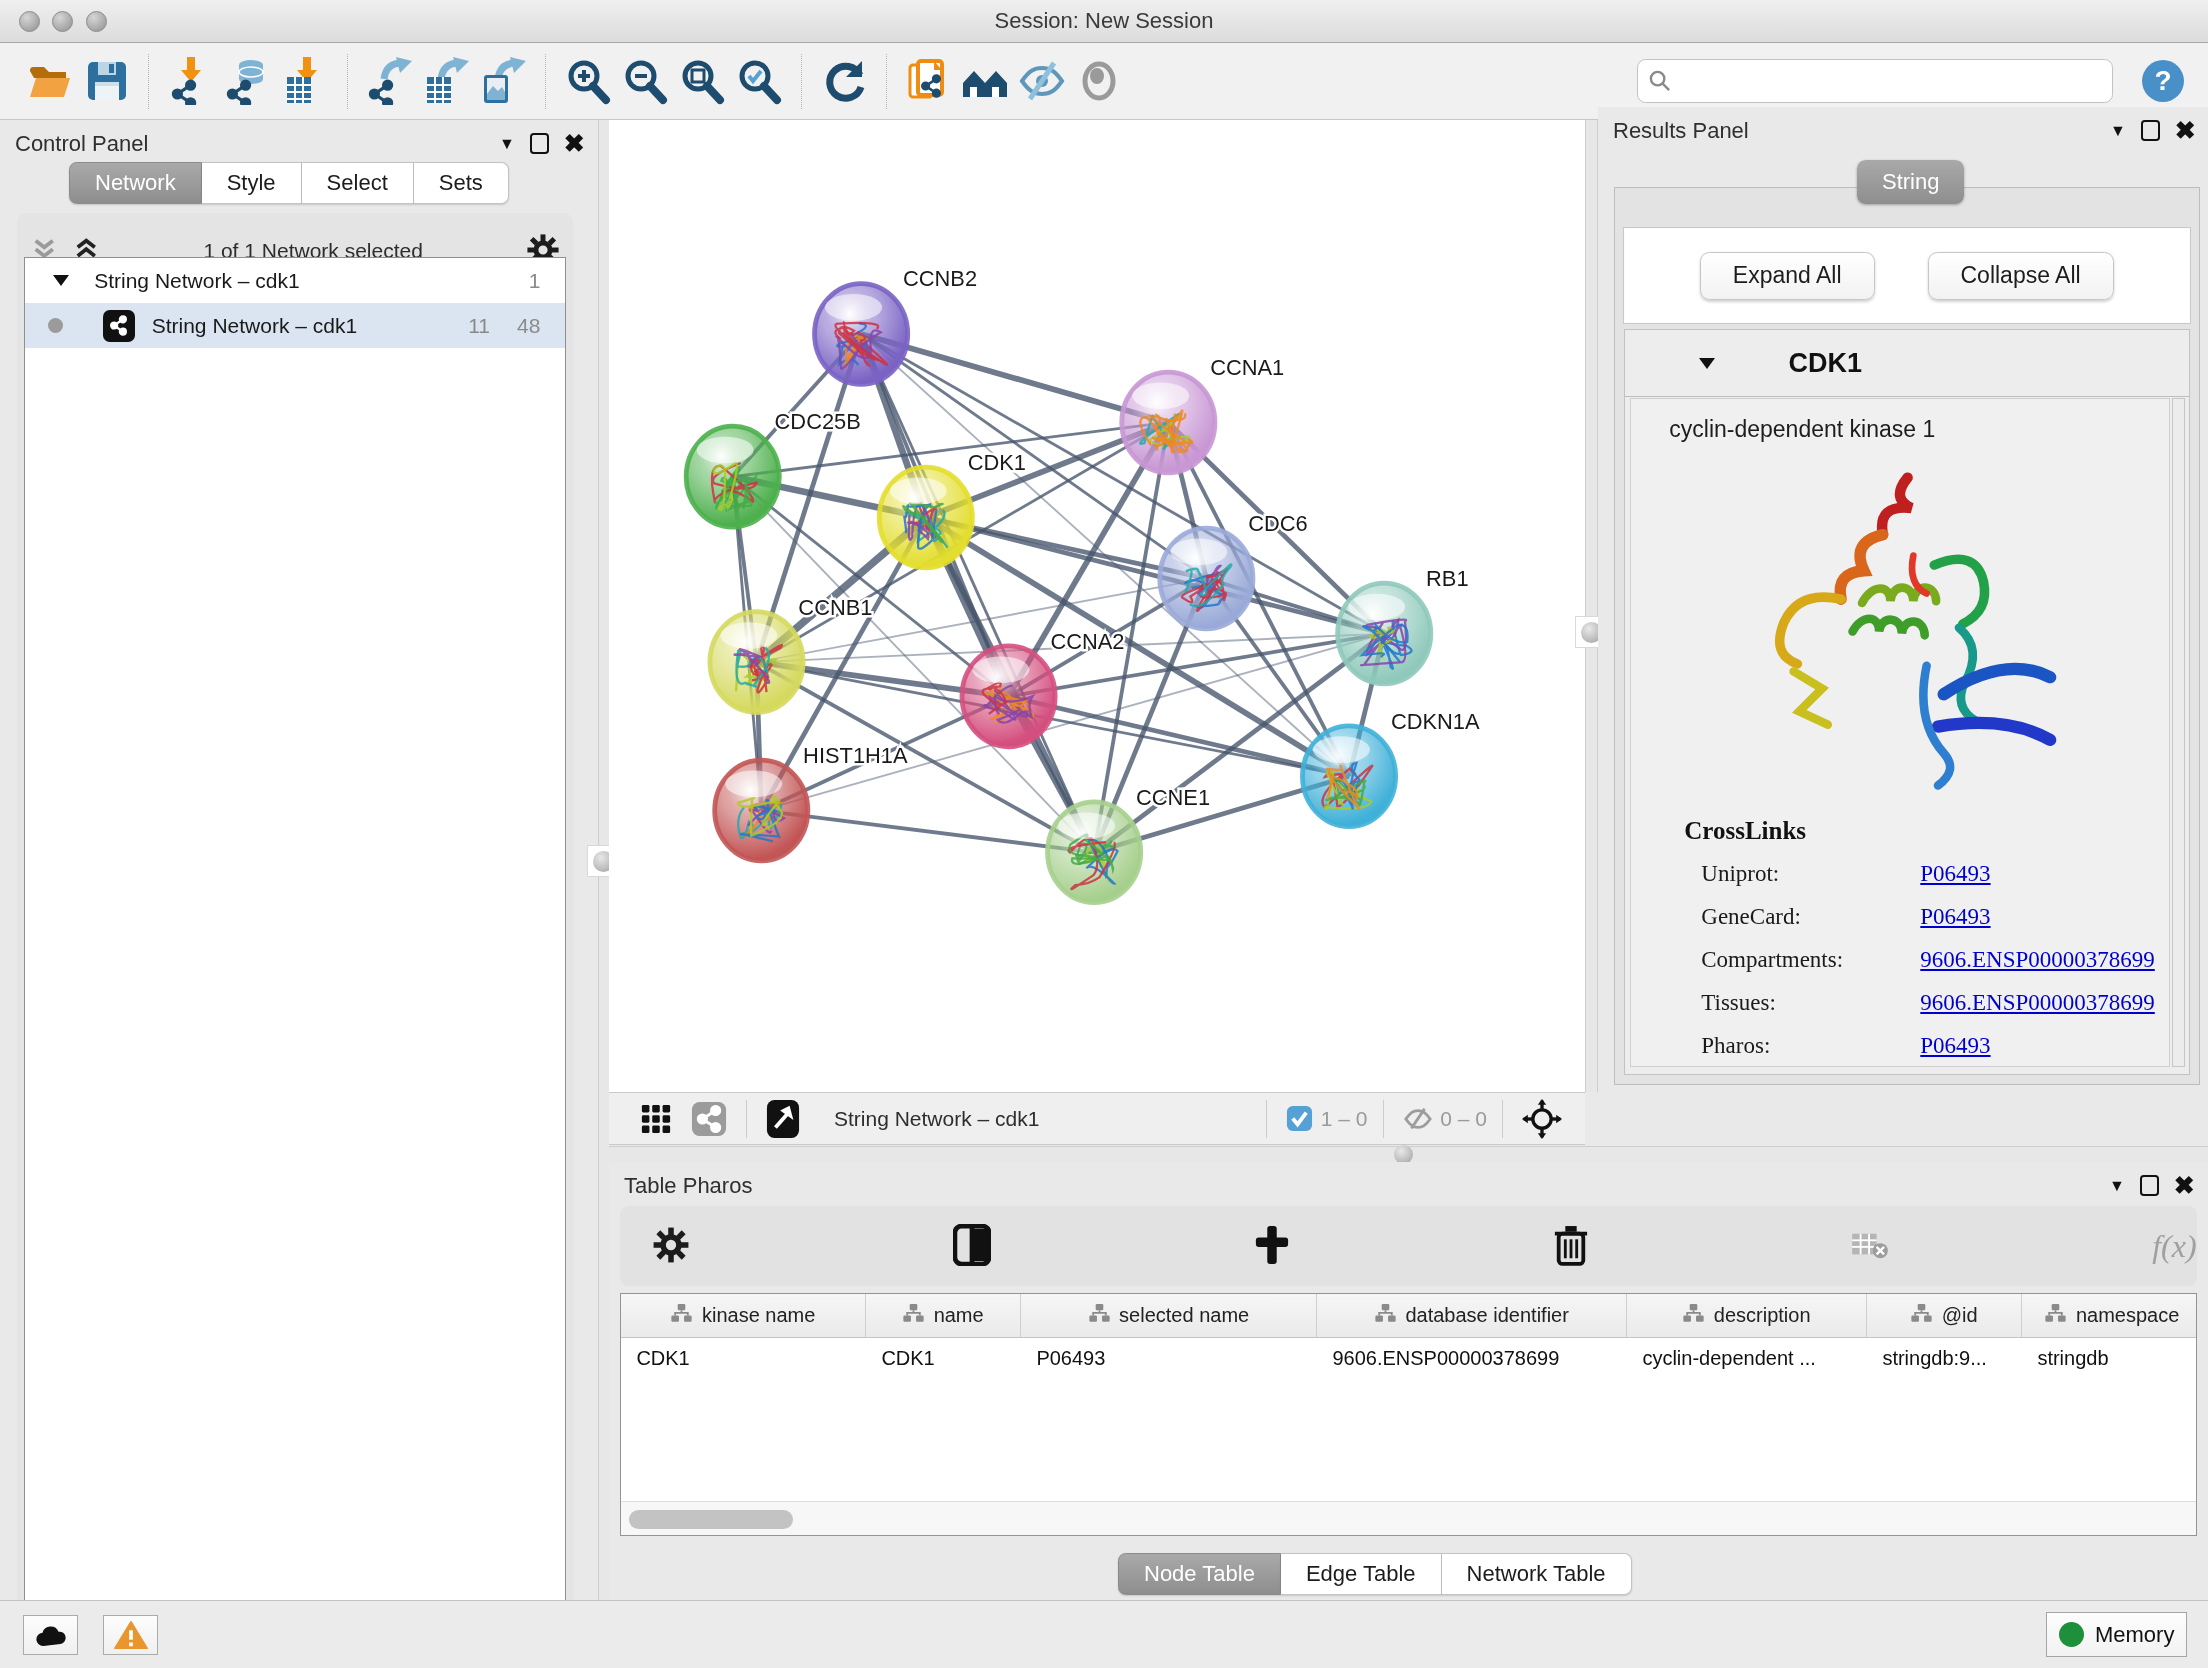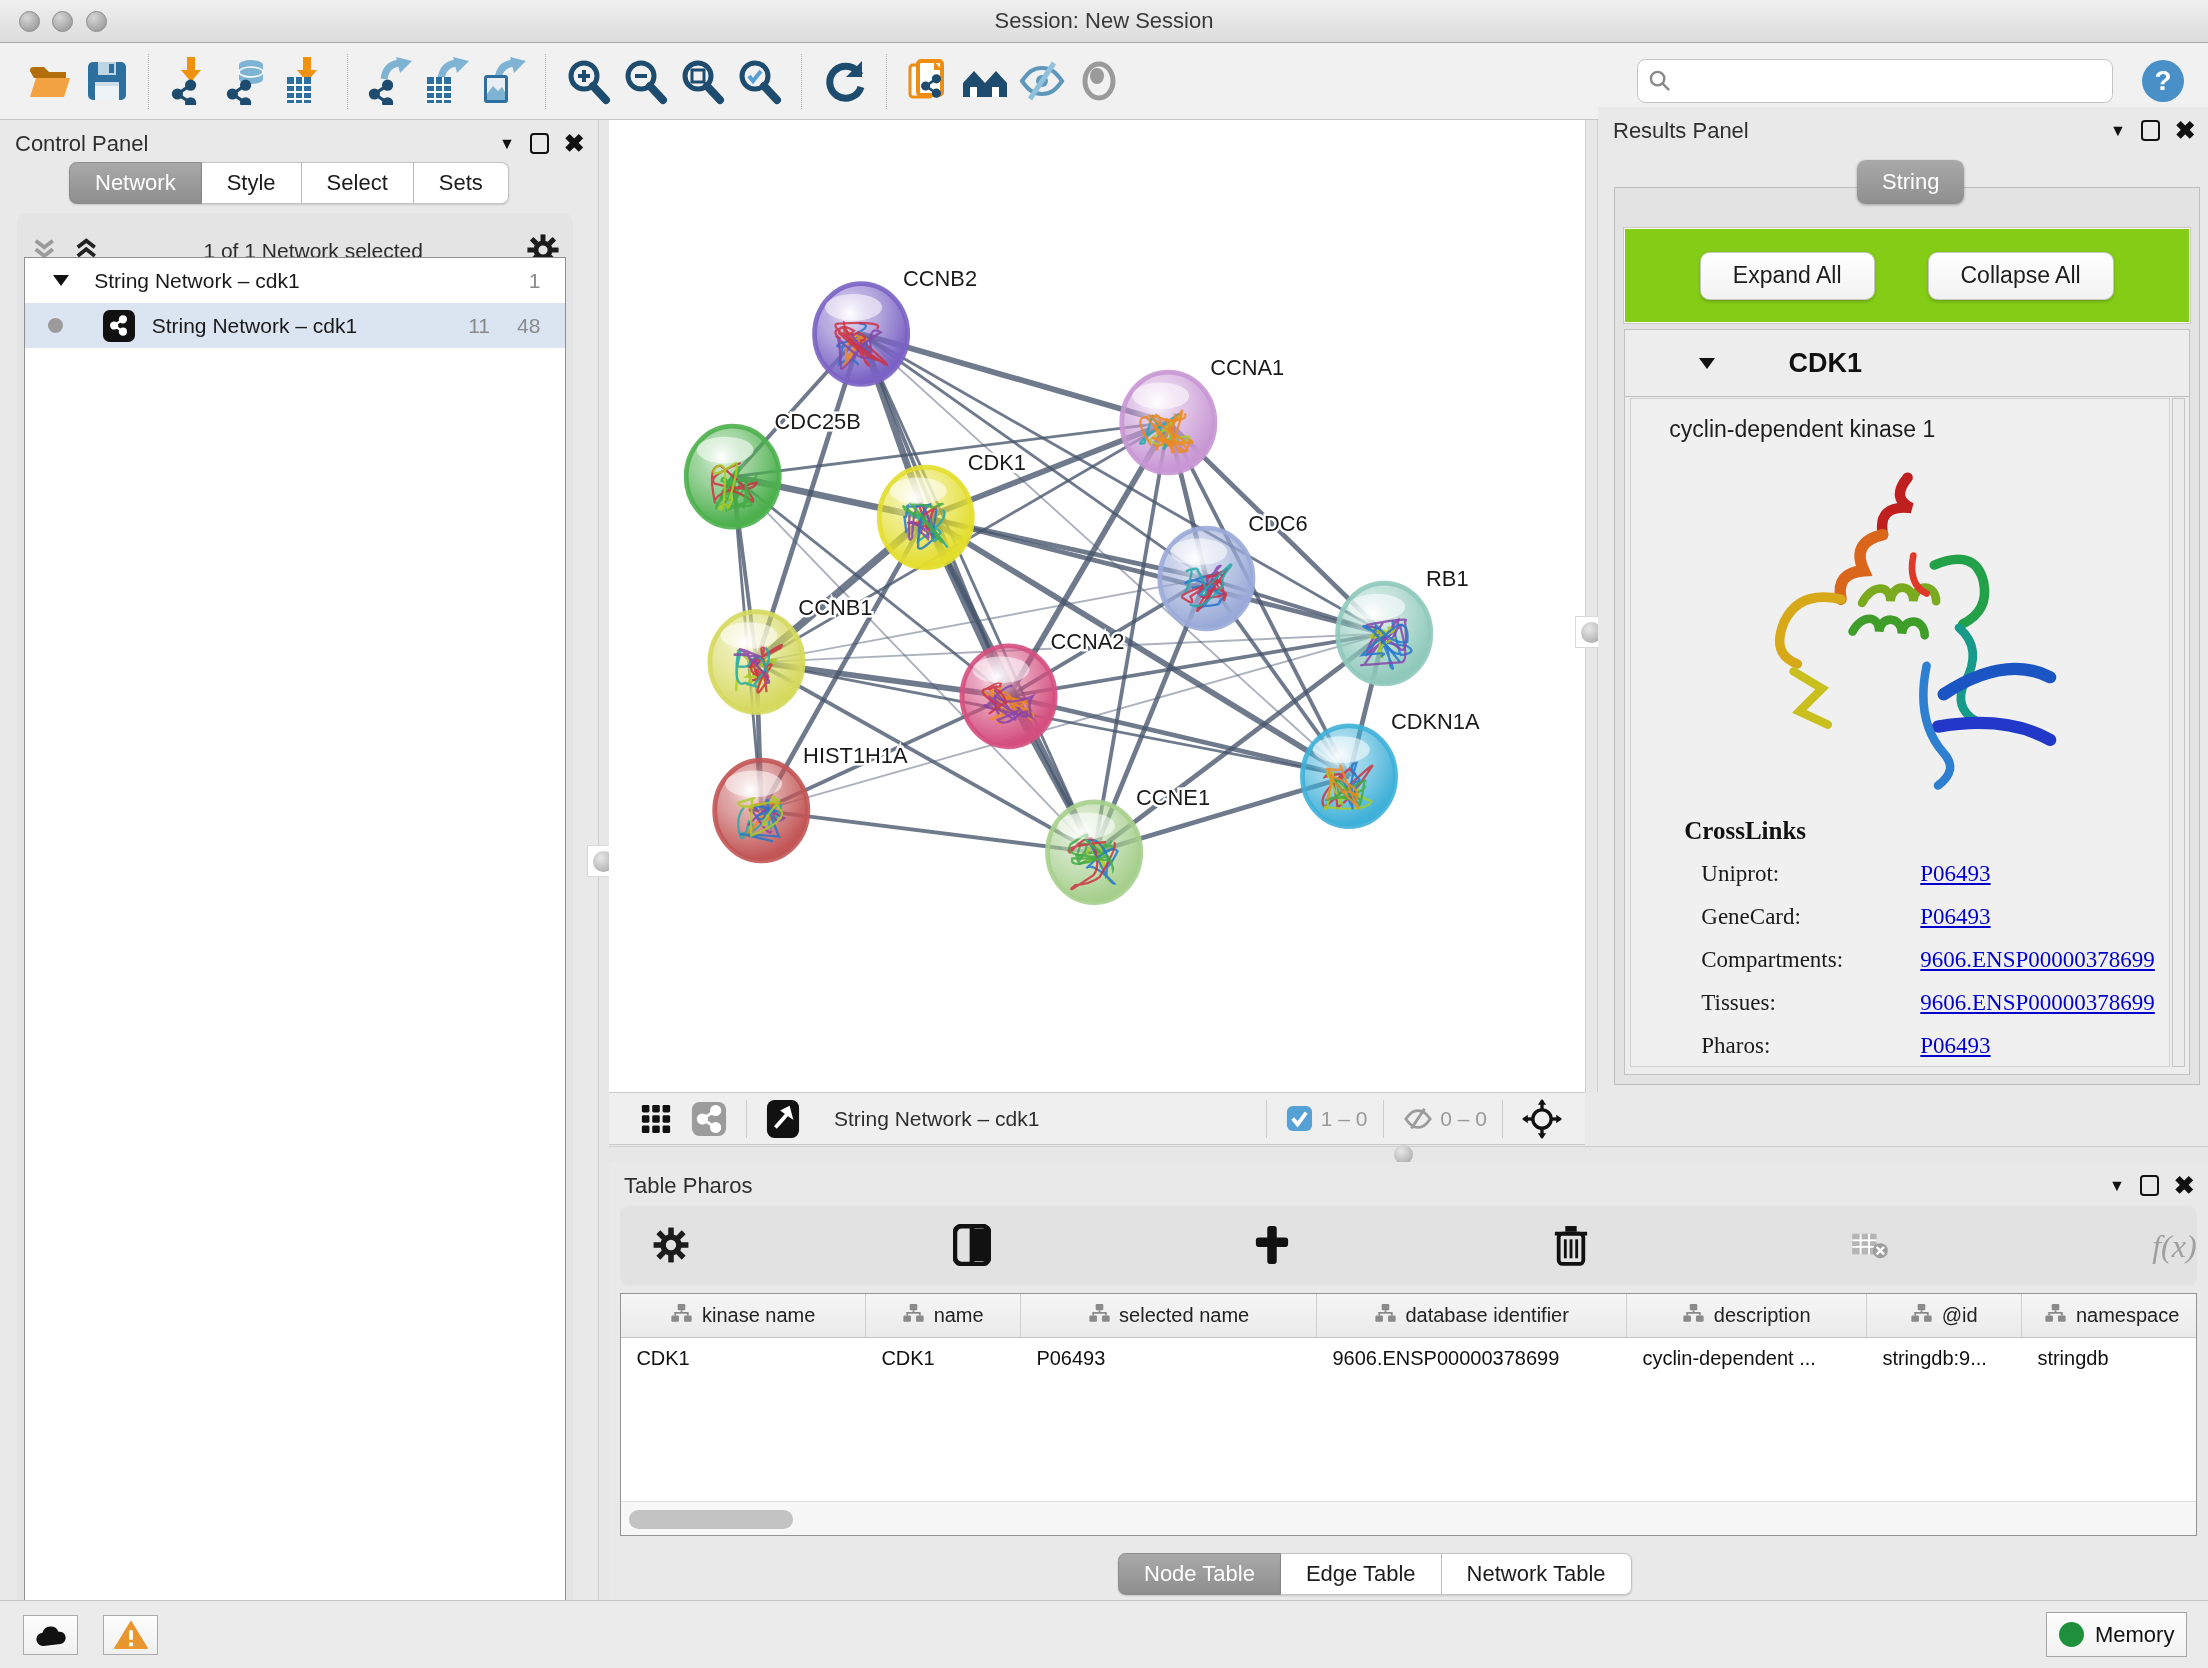--- a/index.html
+++ b/index.html
@@ -80,21 +80,21 @@
   .nf-count { font-size:21px; color:#9a9a9a; margin:0 5.7px; }
 
   
   .results-panel { position:absolute; left:1598px; top:107px; width:611px; height:1042px; background:#e9e9e9; }
   .rp-tab { position:absolute; top:53px; left:259px; height:44px; padding:0 25px;
     background:linear-gradient(#a9a9a9,#8e8e8e); color:#fff; font-size:22px; border-radius:8.6px;
     display:flex; align-items:center; z-index:3; box-shadow:0 1px 2.9px rgba(0,0,0,.3); }
   .rp-outer { position:absolute; left:16px; right:9.5px; top:80px; bottom:64px; background:#e3e3e3;
     border:1px solid #bdbdbd; }
   .rp-buttons-box { position:absolute; left:8.6px; right:8.6px; top:40px; height:95px;
-    border:1.9px solid #fbfbfb; outline:1px solid #c9c9c9; background:#84cc16;
+    border:1.9px solid #fbfbfb; outline:1px solid #c9c9c9; background:#ffffff;
     display:flex; align-items:center; justify-content:center; gap:53px; }
   .rp-btn { height:48px; padding:0 32px; background:linear-gradient(#ffffff,#f2f2f2);
     border:1px solid #c6c6c6; border-radius:9.5px; font-size:23px; color:#1d1d1d;
     display:flex; align-items:center; box-shadow:0 1.9px 2.9px rgba(0,0,0,.18); }
   .rp-card { position:absolute; left:8.6px; right:8.6px; top:141px; bottom:8.6px;
     border:1px solid #c2c2c2; background:#ededed; }
   .rp-card-header { height:67px; display:flex; align-items:center; border-bottom:1px solid #bdbdbd; }
   .rp-card-title { font-size:27px; font-weight:bold; color:#111; margin-left:74px; }
   .rp-card-body { position:absolute; top:68px; left:5.7px; right:19px; bottom:7.6px;
     border:1px solid #cfcfcf; background:#f0f0f0; overflow:hidden; }

